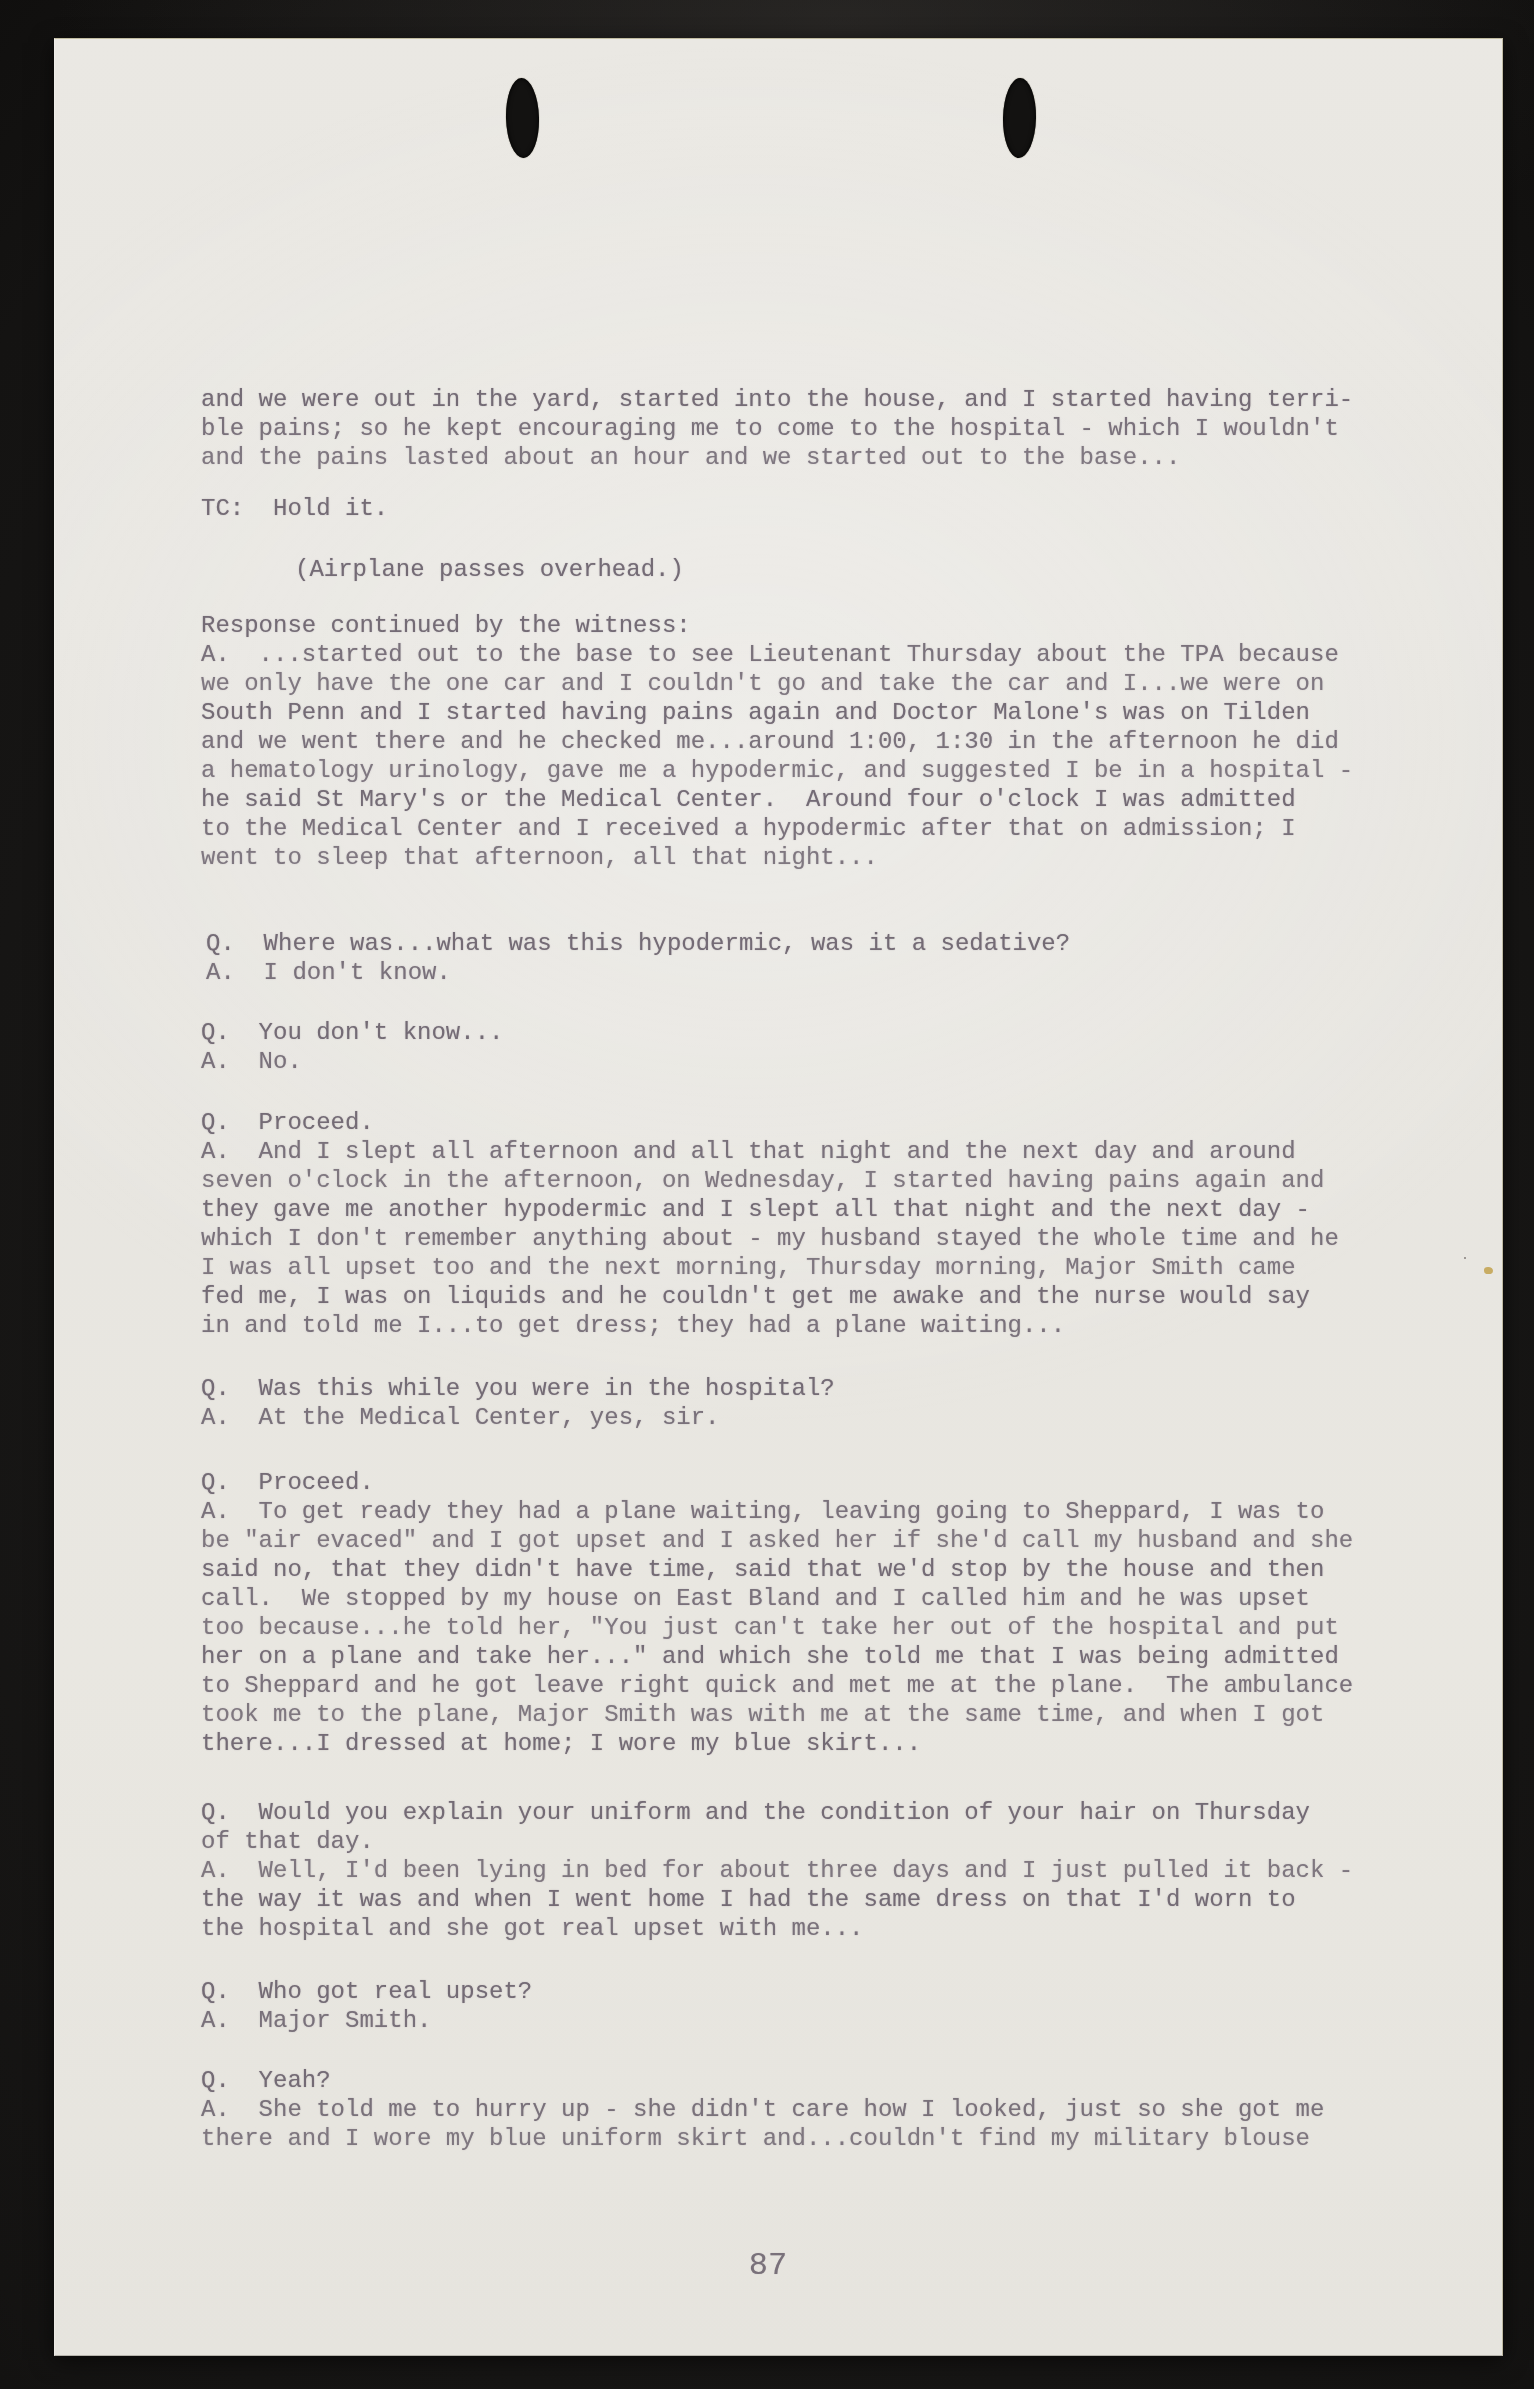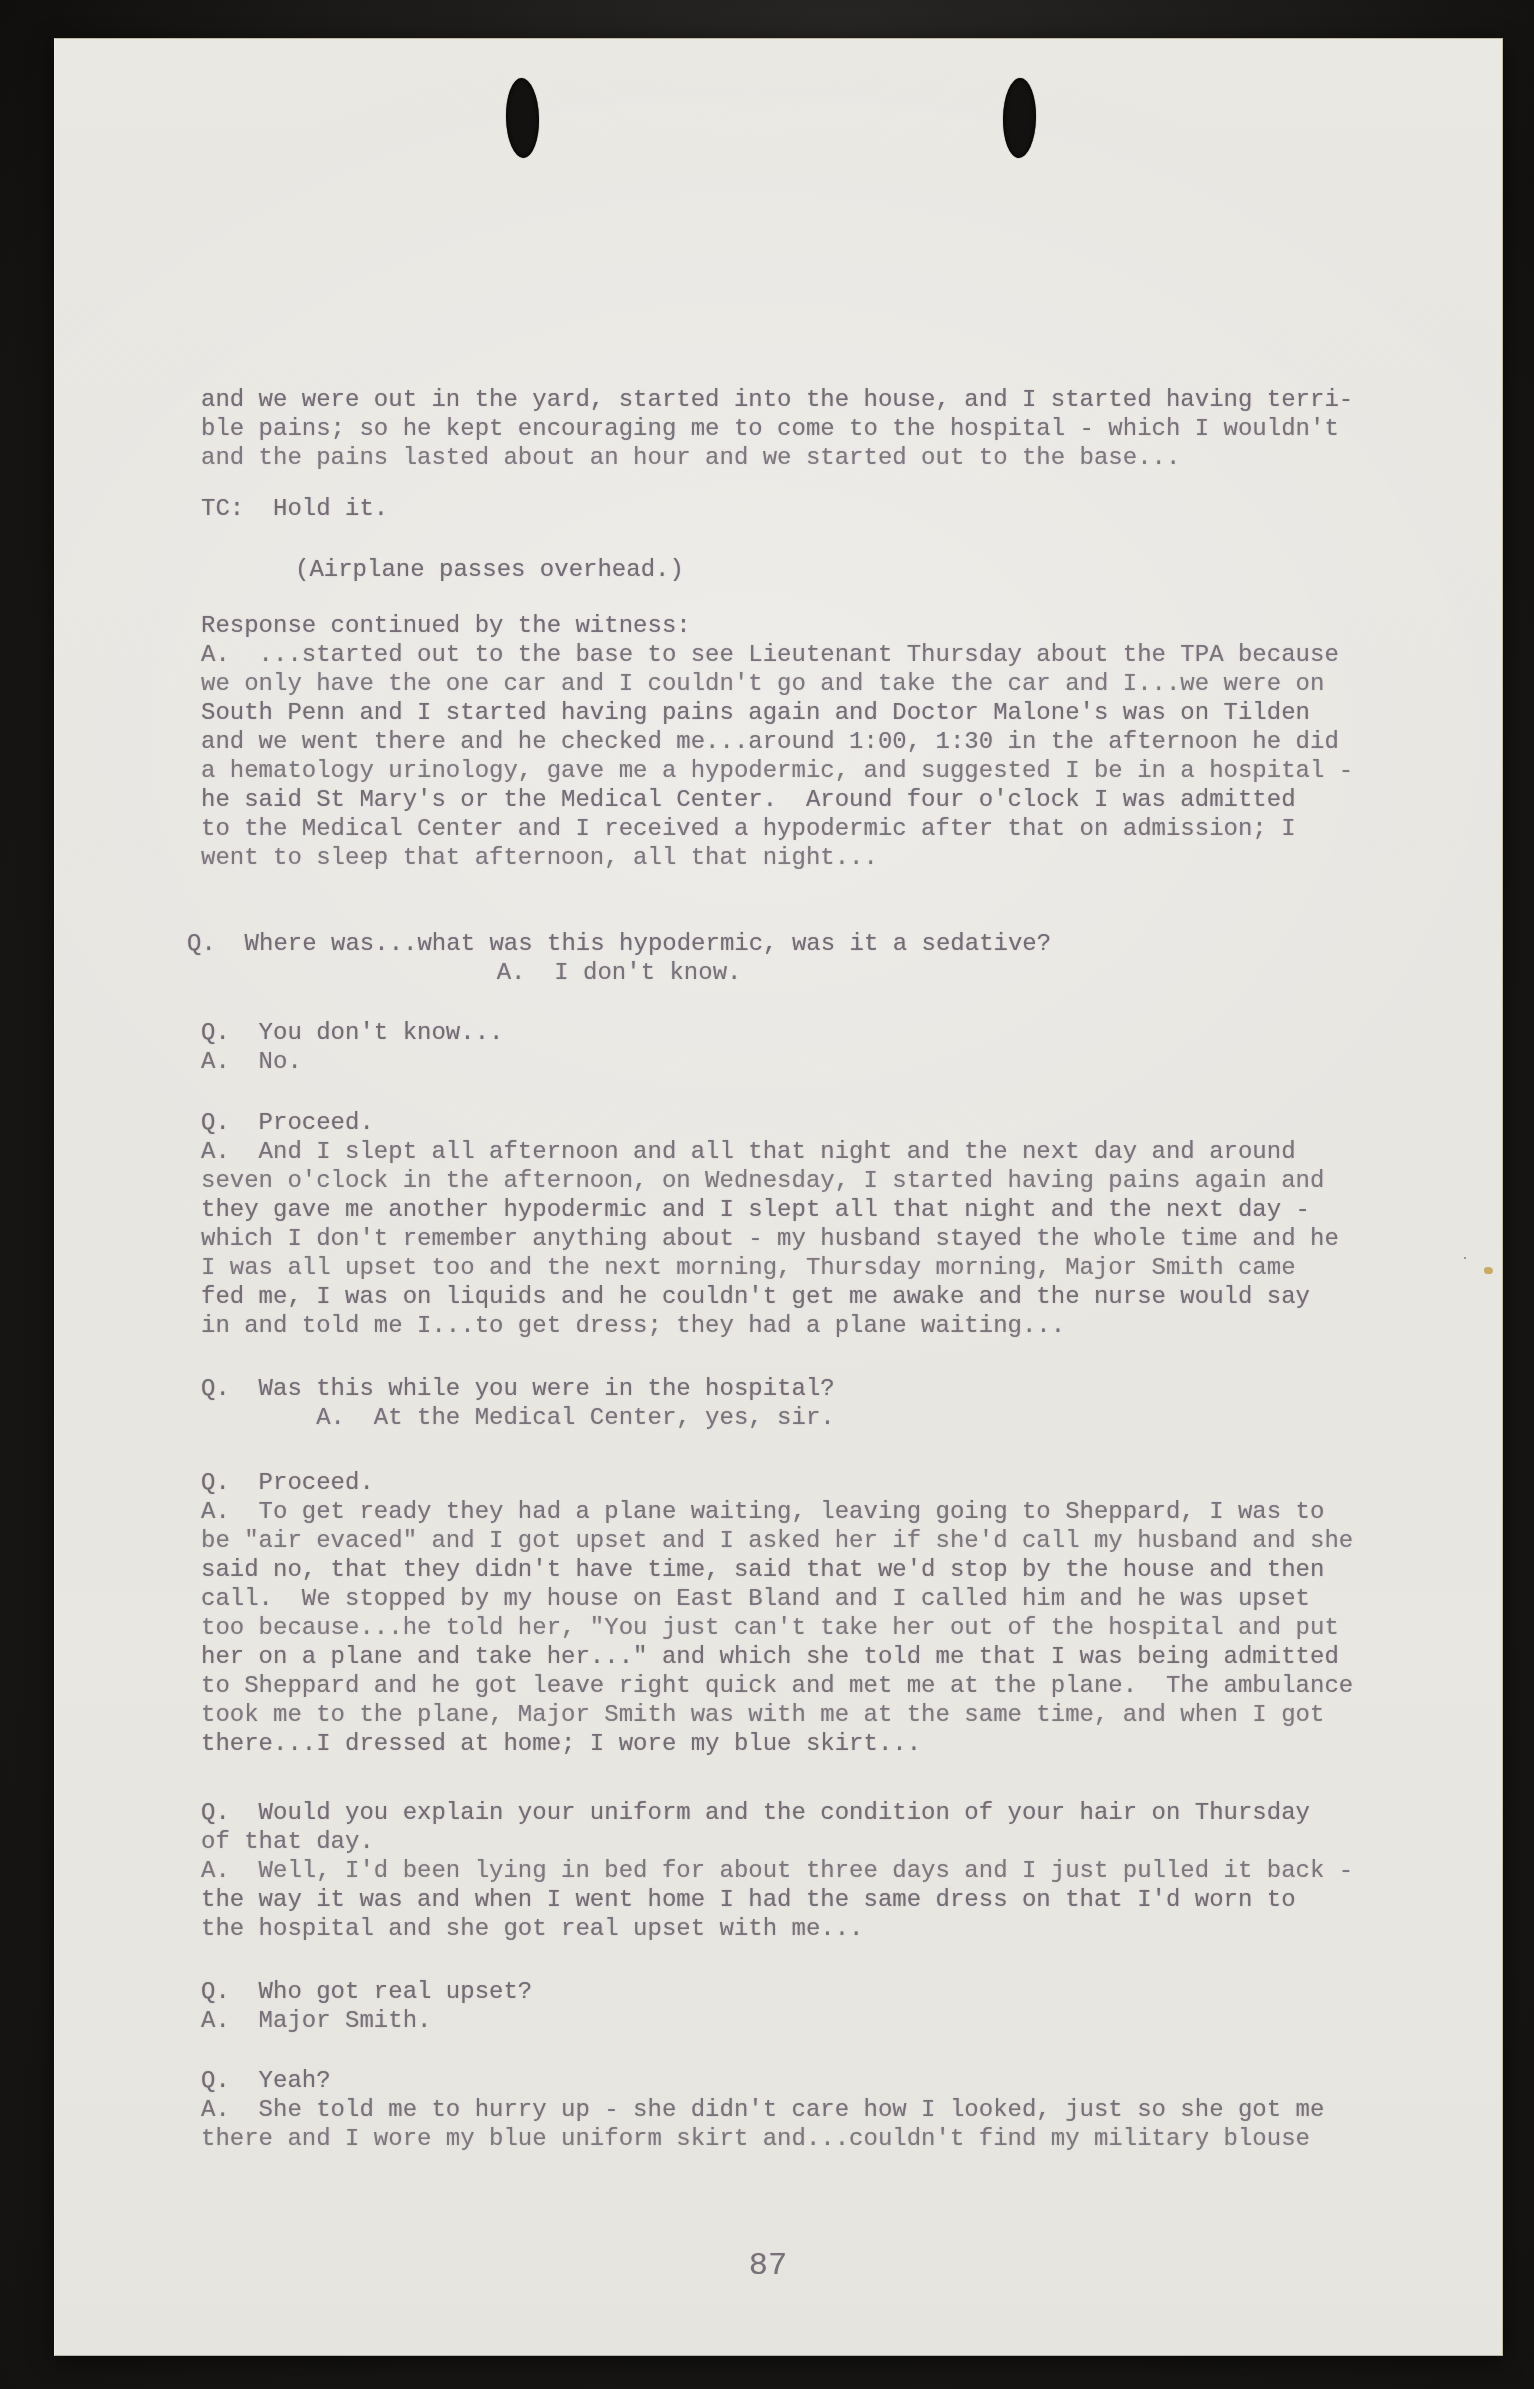--- a/index.html
+++ b/index.html
@@ -115,39 +115,39 @@
           <div class="line">Response continued by the witness:</div>
           <div class="line">A.  ...started out to the base to see Lieutenant Thursday about the TPA because</div>
           <div class="line">we only have the one car and I couldn't go and take the car and I...we were on</div>
           <div class="line">South Penn and I started having pains again and Doctor Malone's was on Tilden</div>
           <div class="line">and we went there and he checked me...around 1:00, 1:30 in the afternoon he did</div>
           <div class="line">a hematology urinology, gave me a hypodermic, and suggested I be in a hospital -</div>
           <div class="line">he said St Mary's or the Medical Center.  Around four o'clock I was admitted</div>
           <div class="line">to the Medical Center and I received a hypodermic after that on admission; I</div>
           <div class="line">went to sleep that afternoon, all that night...</div>
         </div>
-        <div class="block" style="top: 890px; left: 132px; text-align: center;">
+        <div class="block" style="top: 890px; left: 151px;">
           <div class="line">Q.  Where was...what was this hypodermic, was it a sedative?</div>
           <div class="line">A.  I don't know.</div>
         </div>
         <div class="block" style="top: 979px; left: 146px;">
           <div class="line">Q.  You don't know...</div>
           <div class="line">A.  No.</div>
         </div>
         <div class="block" style="top: 1069px; left: 146px;">
           <div class="line">Q.  Proceed.</div>
           <div class="line">A.  And I slept all afternoon and all that night and the next day and around</div>
           <div class="line">seven o'clock in the afternoon, on Wednesday, I started having pains again and</div>
           <div class="line">they gave me another hypodermic and I slept all that night and the next day -</div>
           <div class="line">which I don't remember anything about - my husband stayed the whole time and he</div>
           <div class="line">I was all upset too and the next morning, Thursday morning, Major Smith came</div>
           <div class="line">fed me, I was on liquids and he couldn't get me awake and the nurse would say</div>
           <div class="line">in and told me I...to get dress; they had a plane waiting...</div>
         </div>
-        <div class="block" style="top: 1335px; left: 146px; text-align: right;">
+        <div class="block" style="top: 1335px; left: 146px;">
           <div class="line">Q.  Was this while you were in the hospital?</div>
           <div class="line">A.  At the Medical Center, yes, sir.</div>
         </div>
         <div class="block" style="top: 1429px; left: 146px;">
           <div class="line">Q.  Proceed.</div>
           <div class="line">A.  To get ready they had a plane waiting, leaving going to Sheppard, I was to</div>
           <div class="line">be "air evaced" and I got upset and I asked her if she'd call my husband and she</div>
           <div class="line">said no, that they didn't have time, said that we'd stop by the house and then</div>
           <div class="line">call.  We stopped by my house on East Bland and I called him and he was upset</div>
           <div class="line">too because...he told her, "You just can't take her out of the hospital and put</div>

